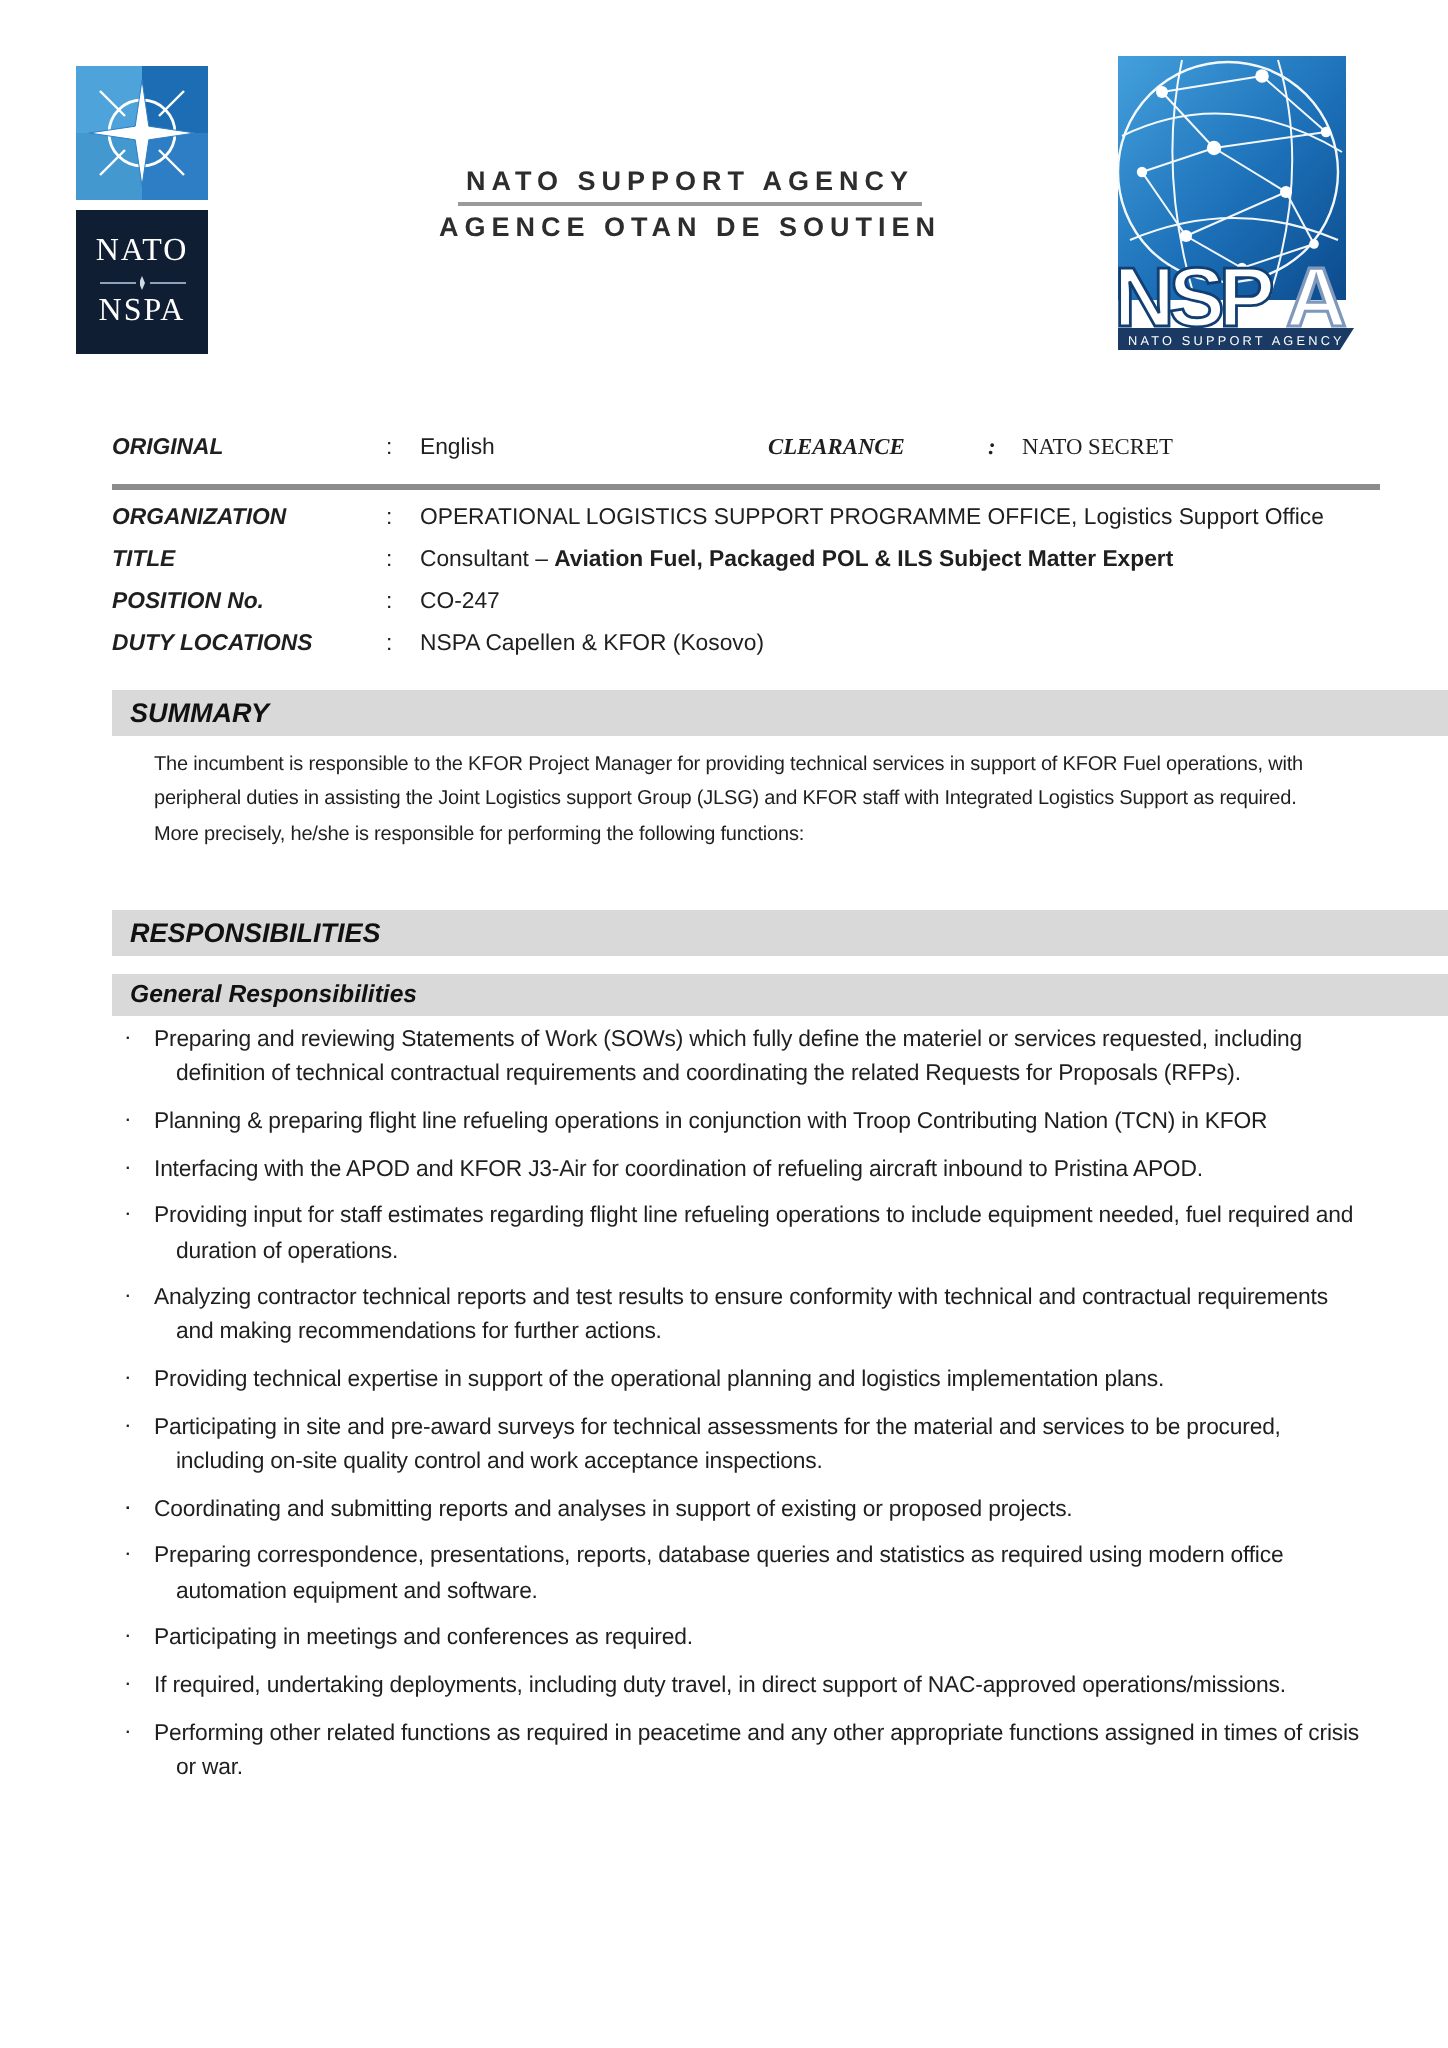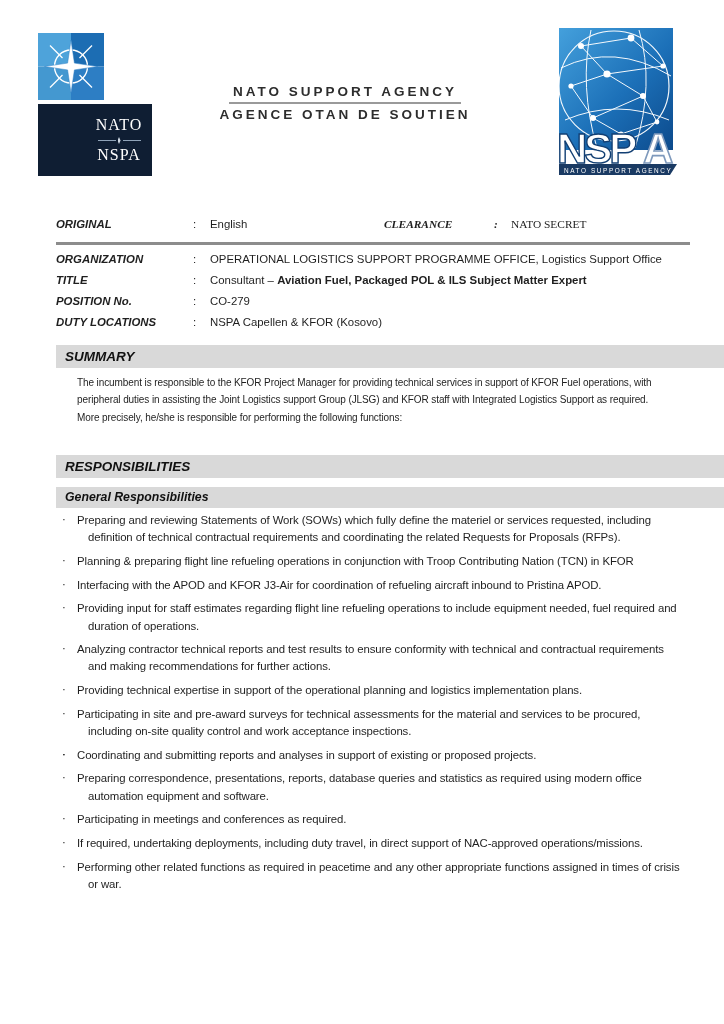--- a/index.html
+++ b/index.html
@@ -2,21 +2,21 @@
 <html style="--bar_gray: #d9d9d9; --rule_gray: #8c8c8c; --nato_navy: #0f1e33; --nato_blue_light: #4ea3da; --nato_blue_dark: #1c6db3; --nspa_blue_light: #44a0dc; --nspa_blue_dark: #0c4a8c; --nspa_banner_navy: #1a3a63;"><head>
 <meta charset="utf-8">
 <style>
   html,body{margin:0;padding:0;background:#ffffff;}
   .page{position:relative;width:724px;height:1024px;background:#fff;overflow:hidden;
         font-family:"Liberation Sans","DejaVu Sans",sans-serif;color:#1f1f1f;}
 
   
   .nato-logo{position:absolute;left:38px;top:33px;width:66px;}
   .nato-navy{width:66px;height:72px;background:var(--nato_navy,#0f1e33);
-             display:flex;flex-direction:column;align-items:center;justify-content:center;padding-left:48px;}
+             display:flex;flex-direction:column;align-items:center;justify-content:center;}
   .nato-word{font-family:"Liberation Serif","DejaVu Serif",serif;color:#fff;
              font-size:16px;letter-spacing:1px;line-height:1;}
   .nato-div{display:flex;align-items:center;gap:2px;margin:4px 0 3px;}
   .nato-div .bar{width:18px;height:1px;background:#8fa3b8;}
   .nato-div .pip{width:3px;height:7px;background:#cfd9e4;clip-path:polygon(50% 0,100% 50%,50% 100%,0 50%);}
 
   
   .nspa-logo{position:absolute;left:551px;top:24px;}
 
   
@@ -158,21 +158,21 @@
       <span class="mvalue">OPERATIONAL LOGISTICS SUPPORT PROGRAMME OFFICE, Logistics Support Office</span>
     </div>
     <div class="mrow">
       <span class="mlabel">TITLE</span>
       <span class="mcolon">:</span>
       <span class="mvalue"><span>Consultant – </span><span class="bold">Aviation Fuel, Packaged POL &amp; ILS Subject Matter Expert</span></span>
     </div>
     <div class="mrow">
       <span class="mlabel">POSITION No.</span>
       <span class="mcolon">:</span>
-      <span class="mvalue">CO-279</span>
+      <span class="mvalue">CO-247</span>
     </div>
     <div class="mrow">
       <span class="mlabel">DUTY LOCATIONS</span>
       <span class="mcolon">:</span>
       <span class="mvalue">NSPA Capellen &amp; KFOR (Kosovo)</span>
     </div>
   </div>
 
   <div class="secbar big" style="top:345px;">SUMMARY</div>
   <div class="summary-text">The incumbent is responsible to the KFOR Project Manager for providing technical services in support of KFOR Fuel operations, with peripheral duties in assisting the Joint Logistics support Group (JLSG) and KFOR staff with Integrated Logistics Support as required. More precisely, he/she is responsible for performing the following functions:</div>

